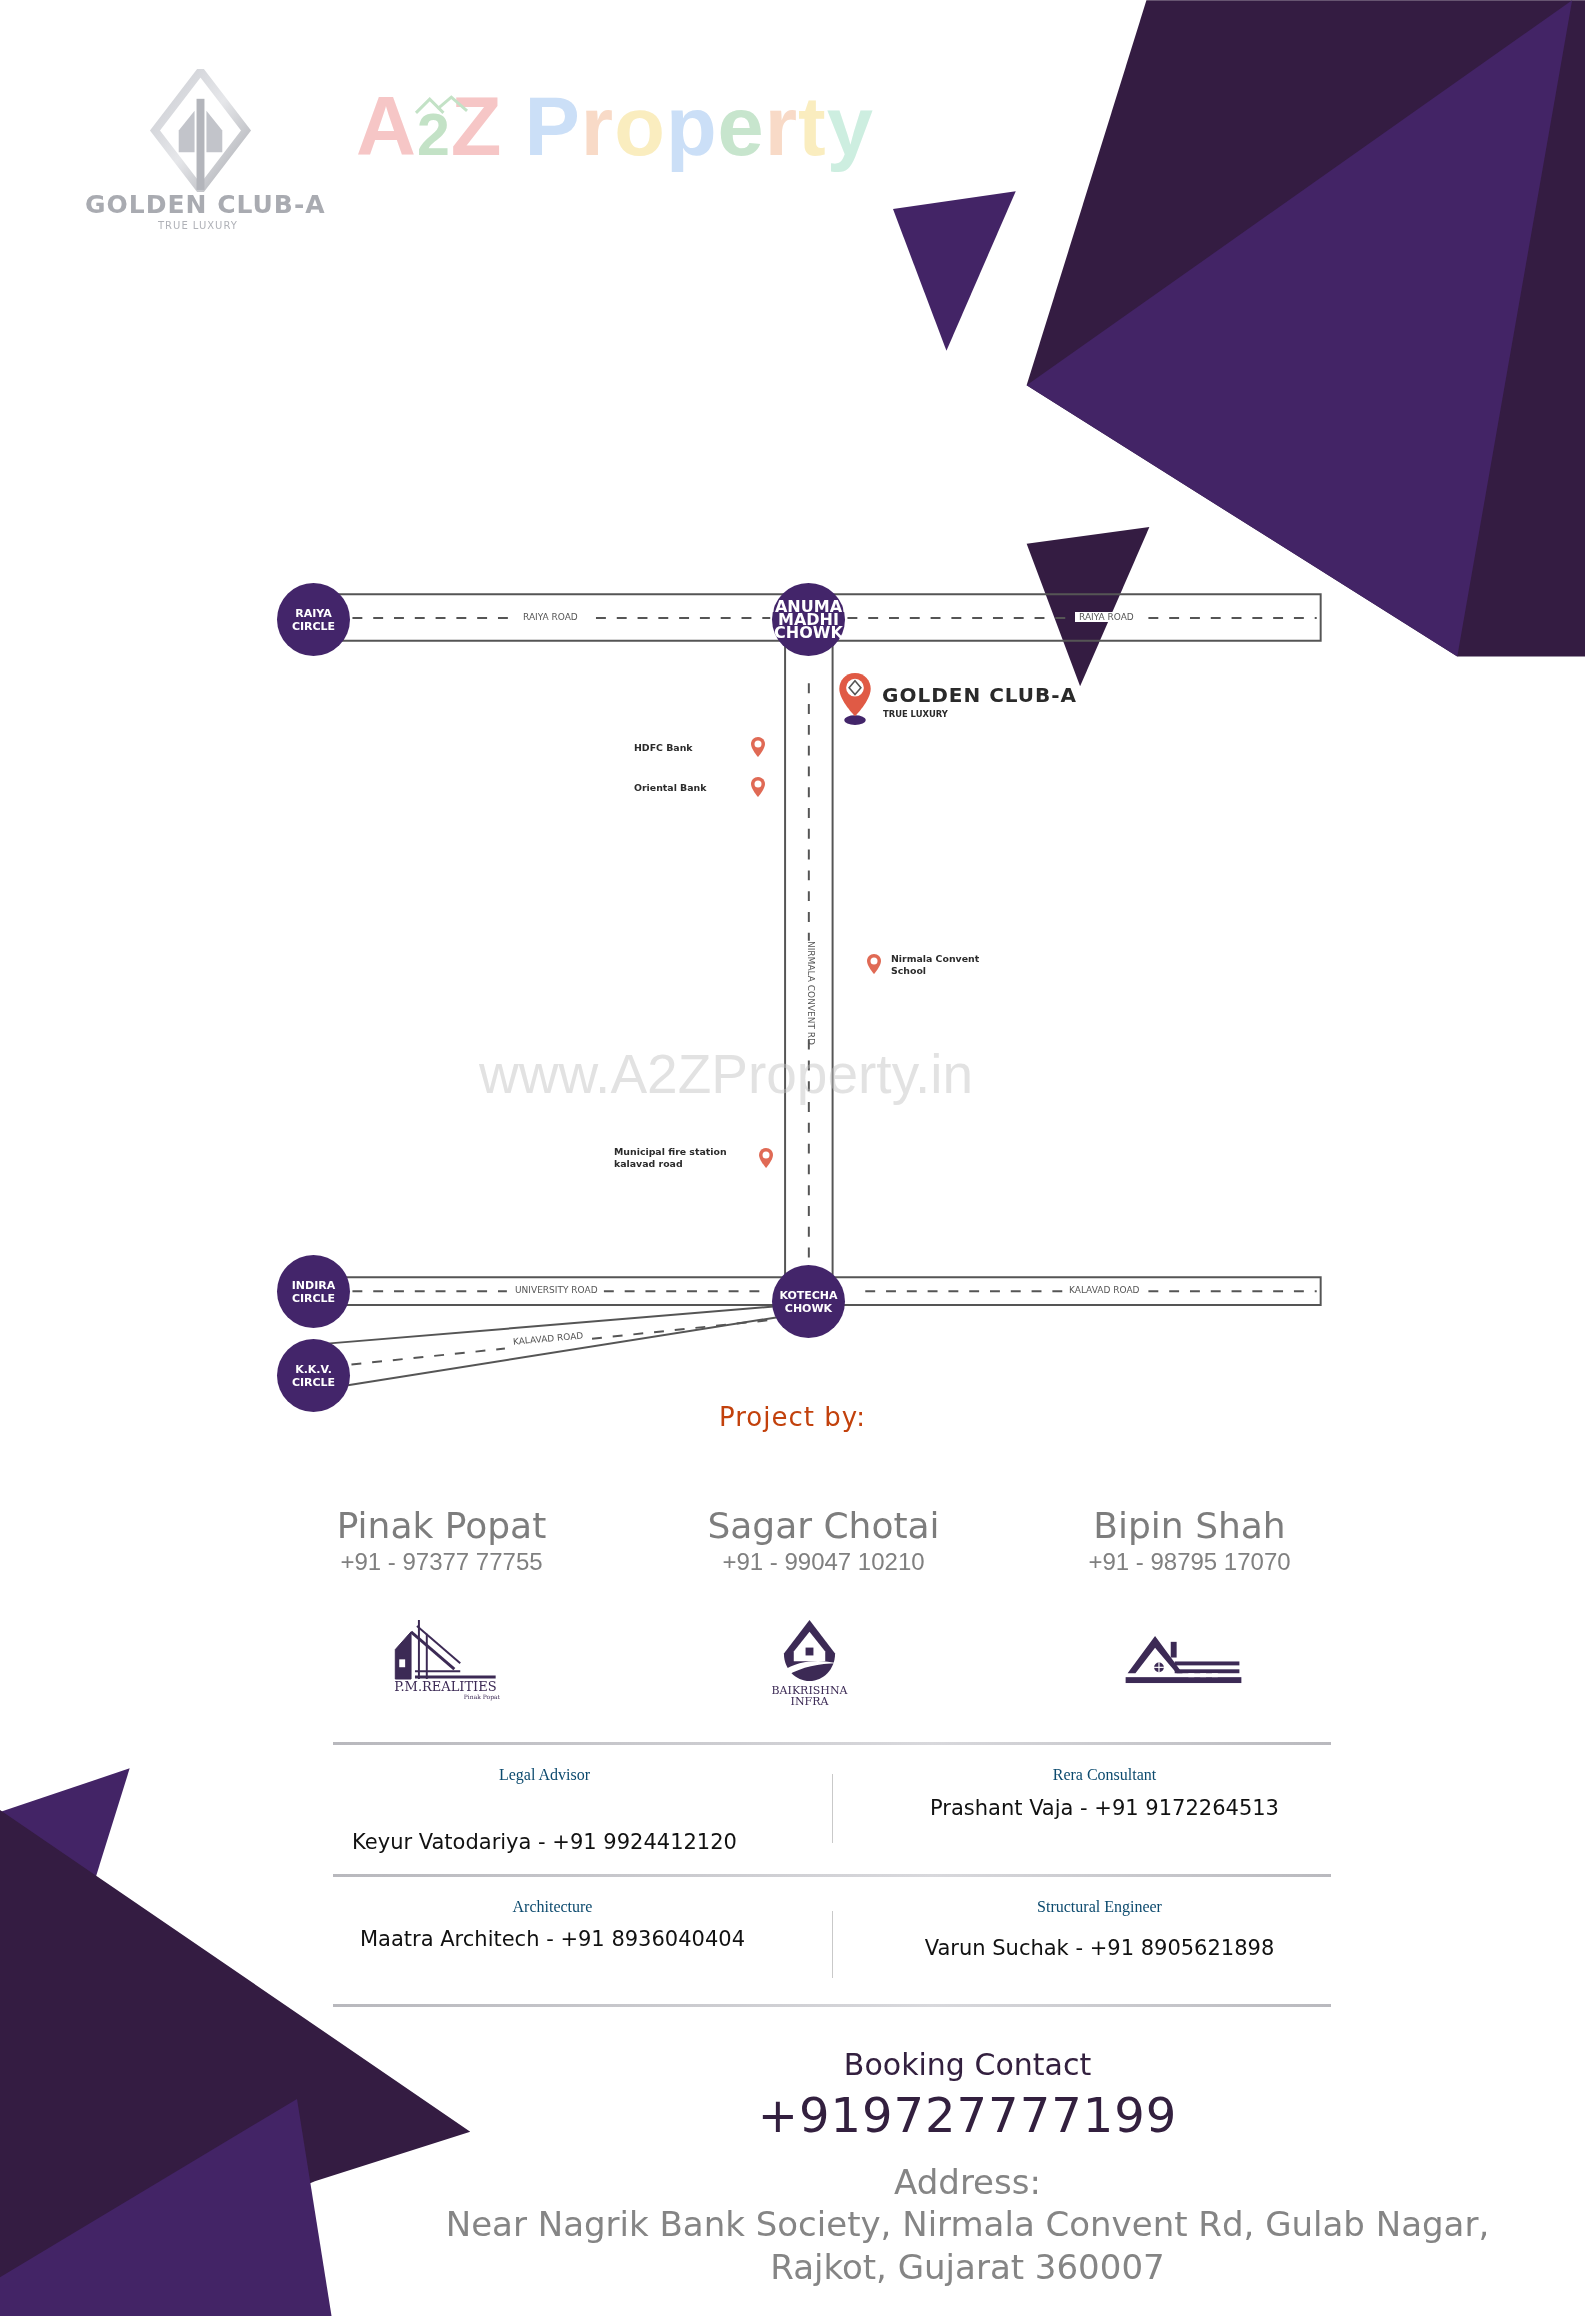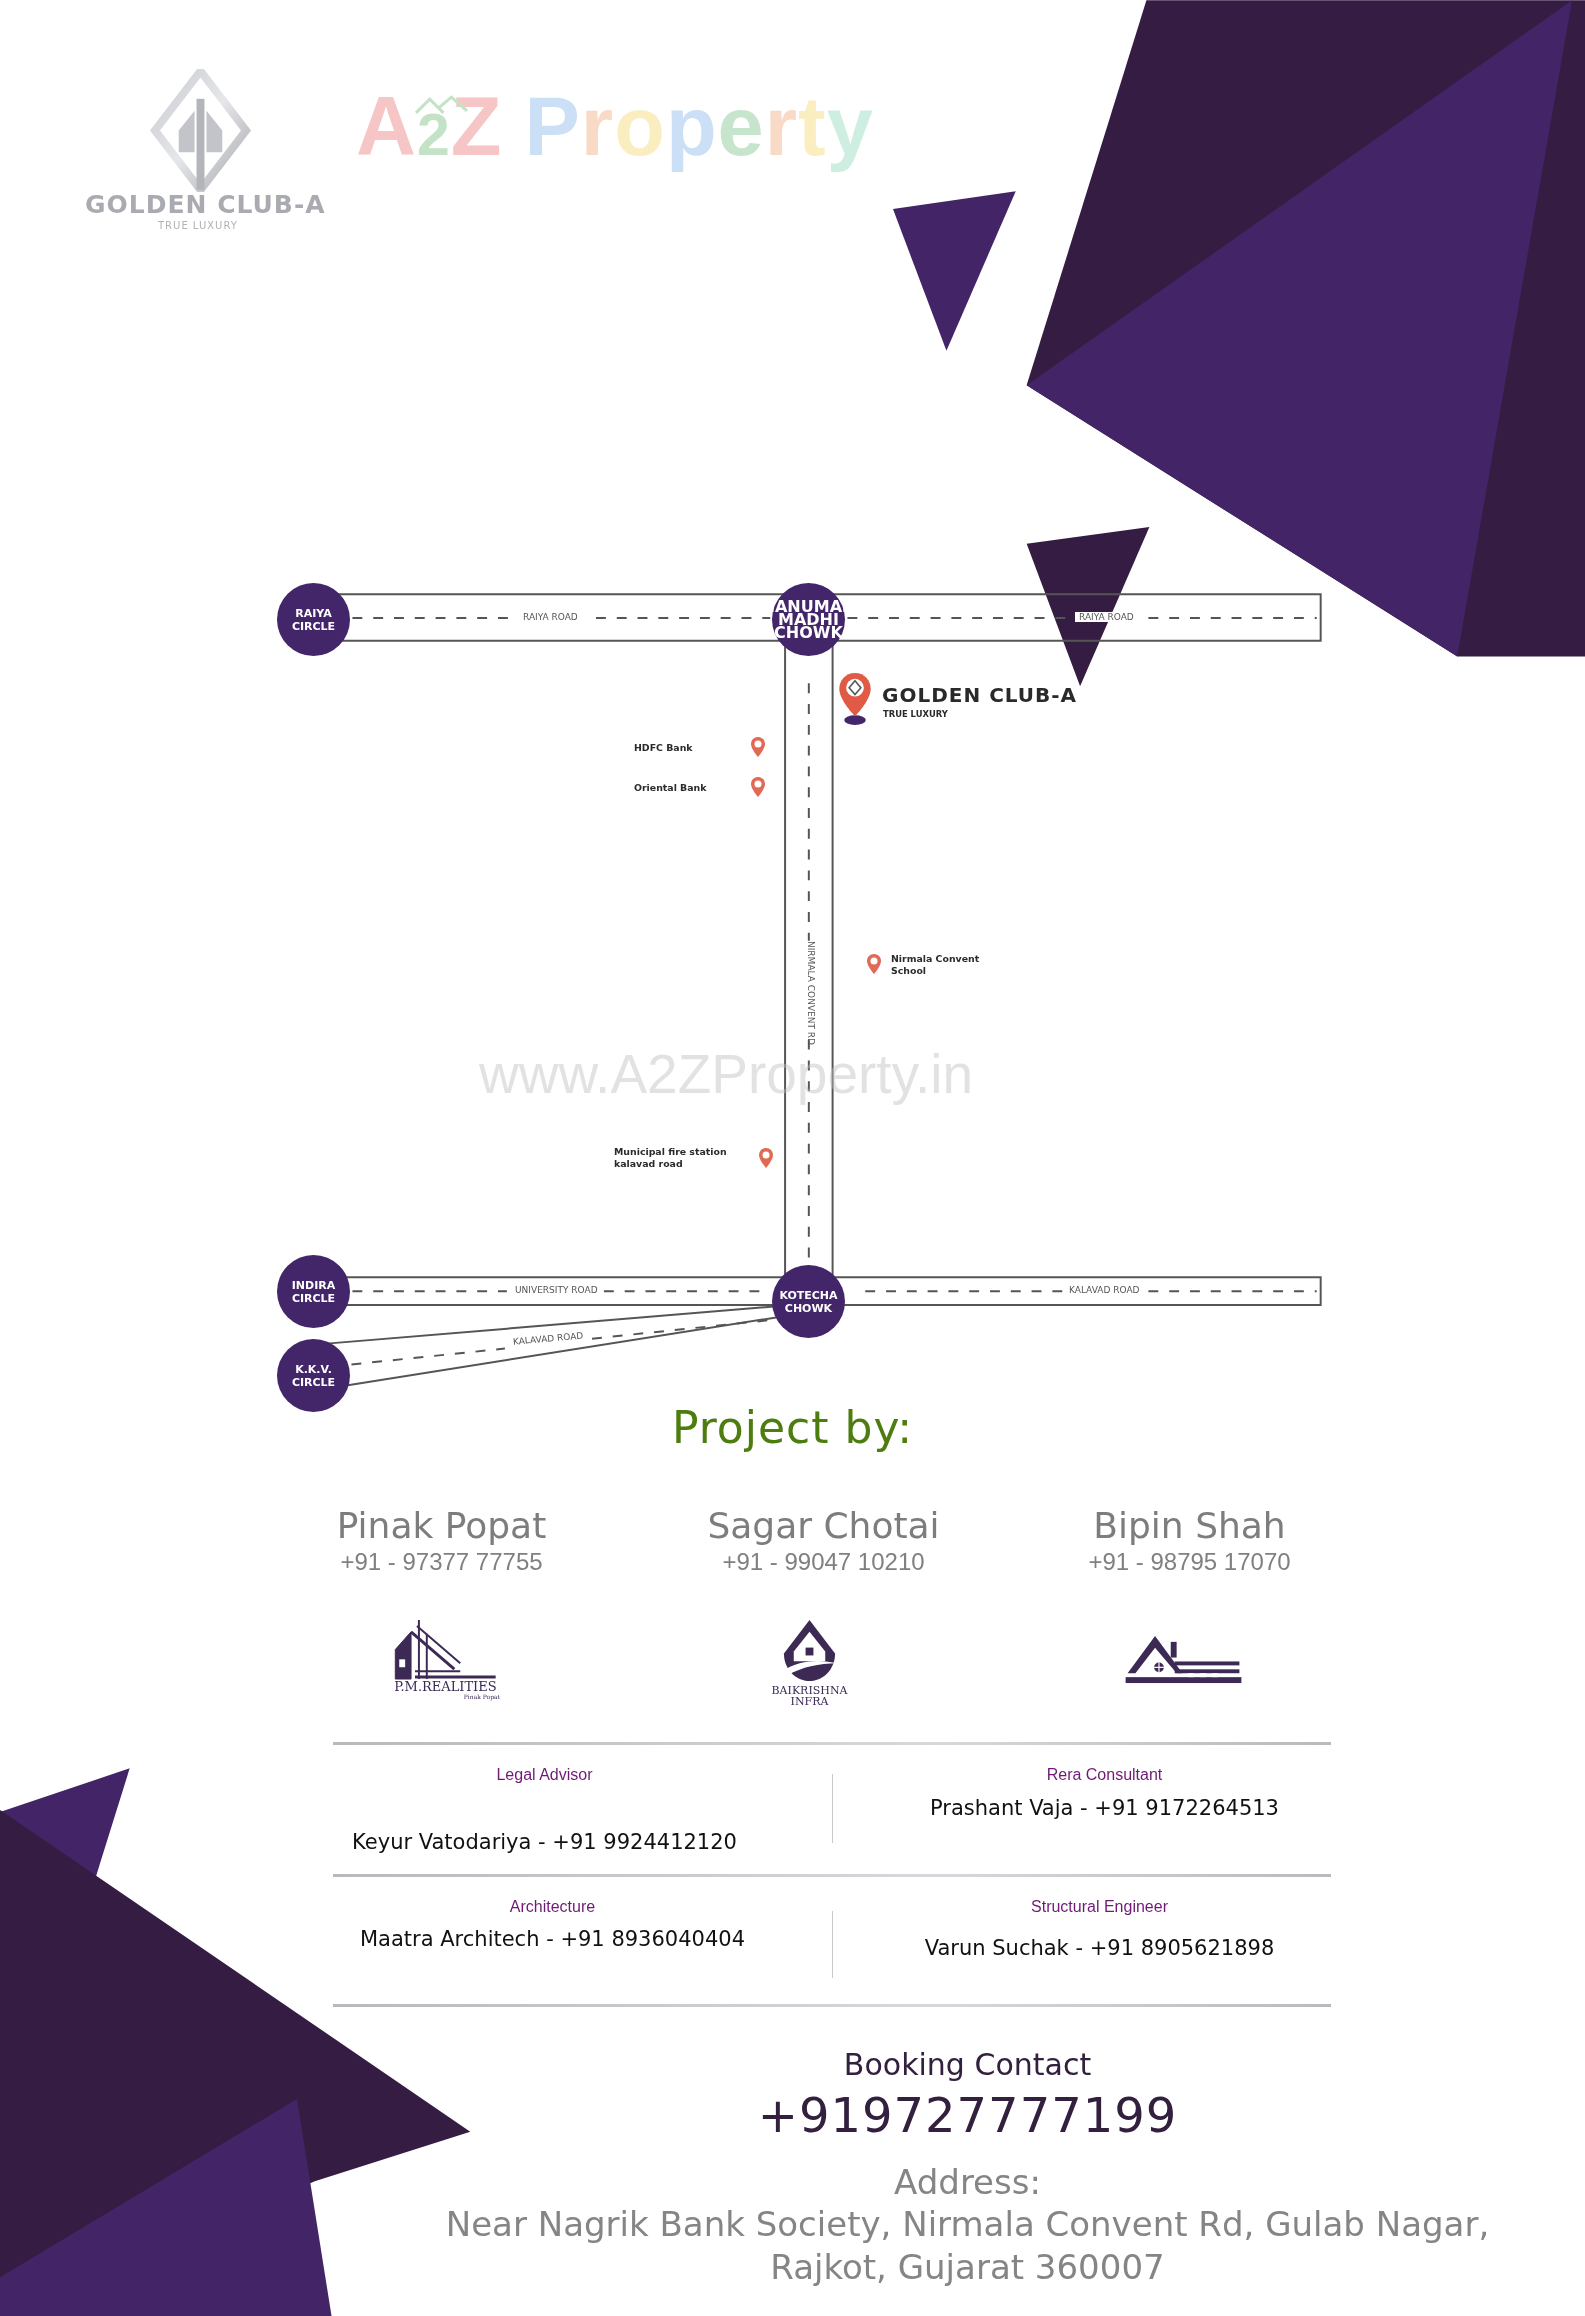--- a/index.html
+++ b/index.html
@@ -6,29 +6,29 @@
   body { width:1585px; height:2317px; position:relative; overflow:hidden; font-family:"DejaVu Sans", sans-serif; }
   .abs { position:absolute; }
   svg.layer { position:absolute; left:0; top:0; }
   .brand-logo-text { position:absolute; font-family:"DejaVu Sans", sans-serif; font-weight:bold; color:#a9abb1; letter-spacing:1px; }
   .a2z { position:absolute; left:356px; top:85px; font-family:"Liberation Sans", sans-serif; font-weight:bold; font-size:83px; letter-spacing:1px; white-space:nowrap; line-height:1; }
   .a2z span { display:inline-block; }
   .map-label { position:absolute; font-family:"DejaVu Sans", sans-serif; color:#555; font-size:9px; white-space:nowrap; background:#fff; padding:0 4px; }
   .node { position:absolute; width:73px; height:73px; border-radius:50%; background:#43256a; color:#fff; font-family:"DejaVu Sans", sans-serif; font-weight:bold; font-size:11px; line-height:13px; display:flex; align-items:center; justify-content:center; text-align:center; white-space:pre-line; }
   .poi { position:absolute; font-family:"DejaVu Sans", sans-serif; font-weight:bold; font-size:9.4px; color:#2b2b2b; line-height:12px; white-space:pre-line; }
   .poi.right { text-align:left; }
-  .proj-title { position:absolute; left:0; width:1585px; top:1402px; text-align:center; font-family:"DejaVu Sans", sans-serif; font-size:44px; color:#4d7c0f; letter-spacing:1px; }
+  .proj-title { position:absolute; left:0; width:1585px; top:1402px; text-align:center; font-family:"DejaVu Sans", sans-serif; font-size:26px; color:#c2410c; letter-spacing:1px; }
   .dev { position:absolute; width:317px; text-align:center; }
   .dev .name { font-family:"DejaVu Sans", sans-serif; font-size:36px; color:#7d7d7d; line-height:42px; }
   .dev .phone { font-family:Liberation Sans, sans-serif; font-size:24px; color:#808080; line-height:30px; }
   .logo-cap { position:absolute; font-family:"DejaVu Serif", serif; color:#3c2a55; text-align:center; white-space:pre-line; }
   .hr { position:absolute; left:333px; width:998px; height:3px; background:linear-gradient(90deg,#b8b8bd,#d8d8dc 60%,#b9b9be); }
   .vr { position:absolute; width:1px; background:#c9c9c9; }
   .credit { position:absolute; width:475px; text-align:center; }
-  .credit .role { font-family:Liberation Sans, sans-serif; font-size:16px; color:#701a75; line-height:22px; }
+  .credit .role { font-family:Liberation Serif, serif; font-size:16px; color:#0c4a6e; line-height:22px; }
   .credit .person { font-family:"DejaVu Sans", sans-serif; font-size:21px; color:#111; line-height:33px;margin-top:40px; }
   .booking-label { position:absolute; left:0; width:1935px; top:2047px; text-align:center; font-family:"DejaVu Sans", sans-serif; font-size:30px; color:#33203f; }
   .booking-phone { position:absolute; left:0; width:1935px; top:2087px; text-align:center; font-family:"DejaVu Sans", sans-serif; font-size:48px; color:#33203f; letter-spacing:1px; }
   .addr-label { position:absolute; left:0; width:1935px; top:2162px; text-align:center; font-family:"DejaVu Sans", sans-serif; font-size:34px; color:#858585; }
   .addr-line { position:absolute; left:0; width:1935px; text-align:center; font-family:"DejaVu Sans", sans-serif; font-size:34px; color:#858585; white-space:nowrap; }
   .watermark { position:absolute; left:479px; top:1042px; font-family:"Liberation Sans", sans-serif; font-size:55px; color:rgba(190,190,190,0.45); white-space:nowrap; }
 </style>
 </head>
 <body>
 

